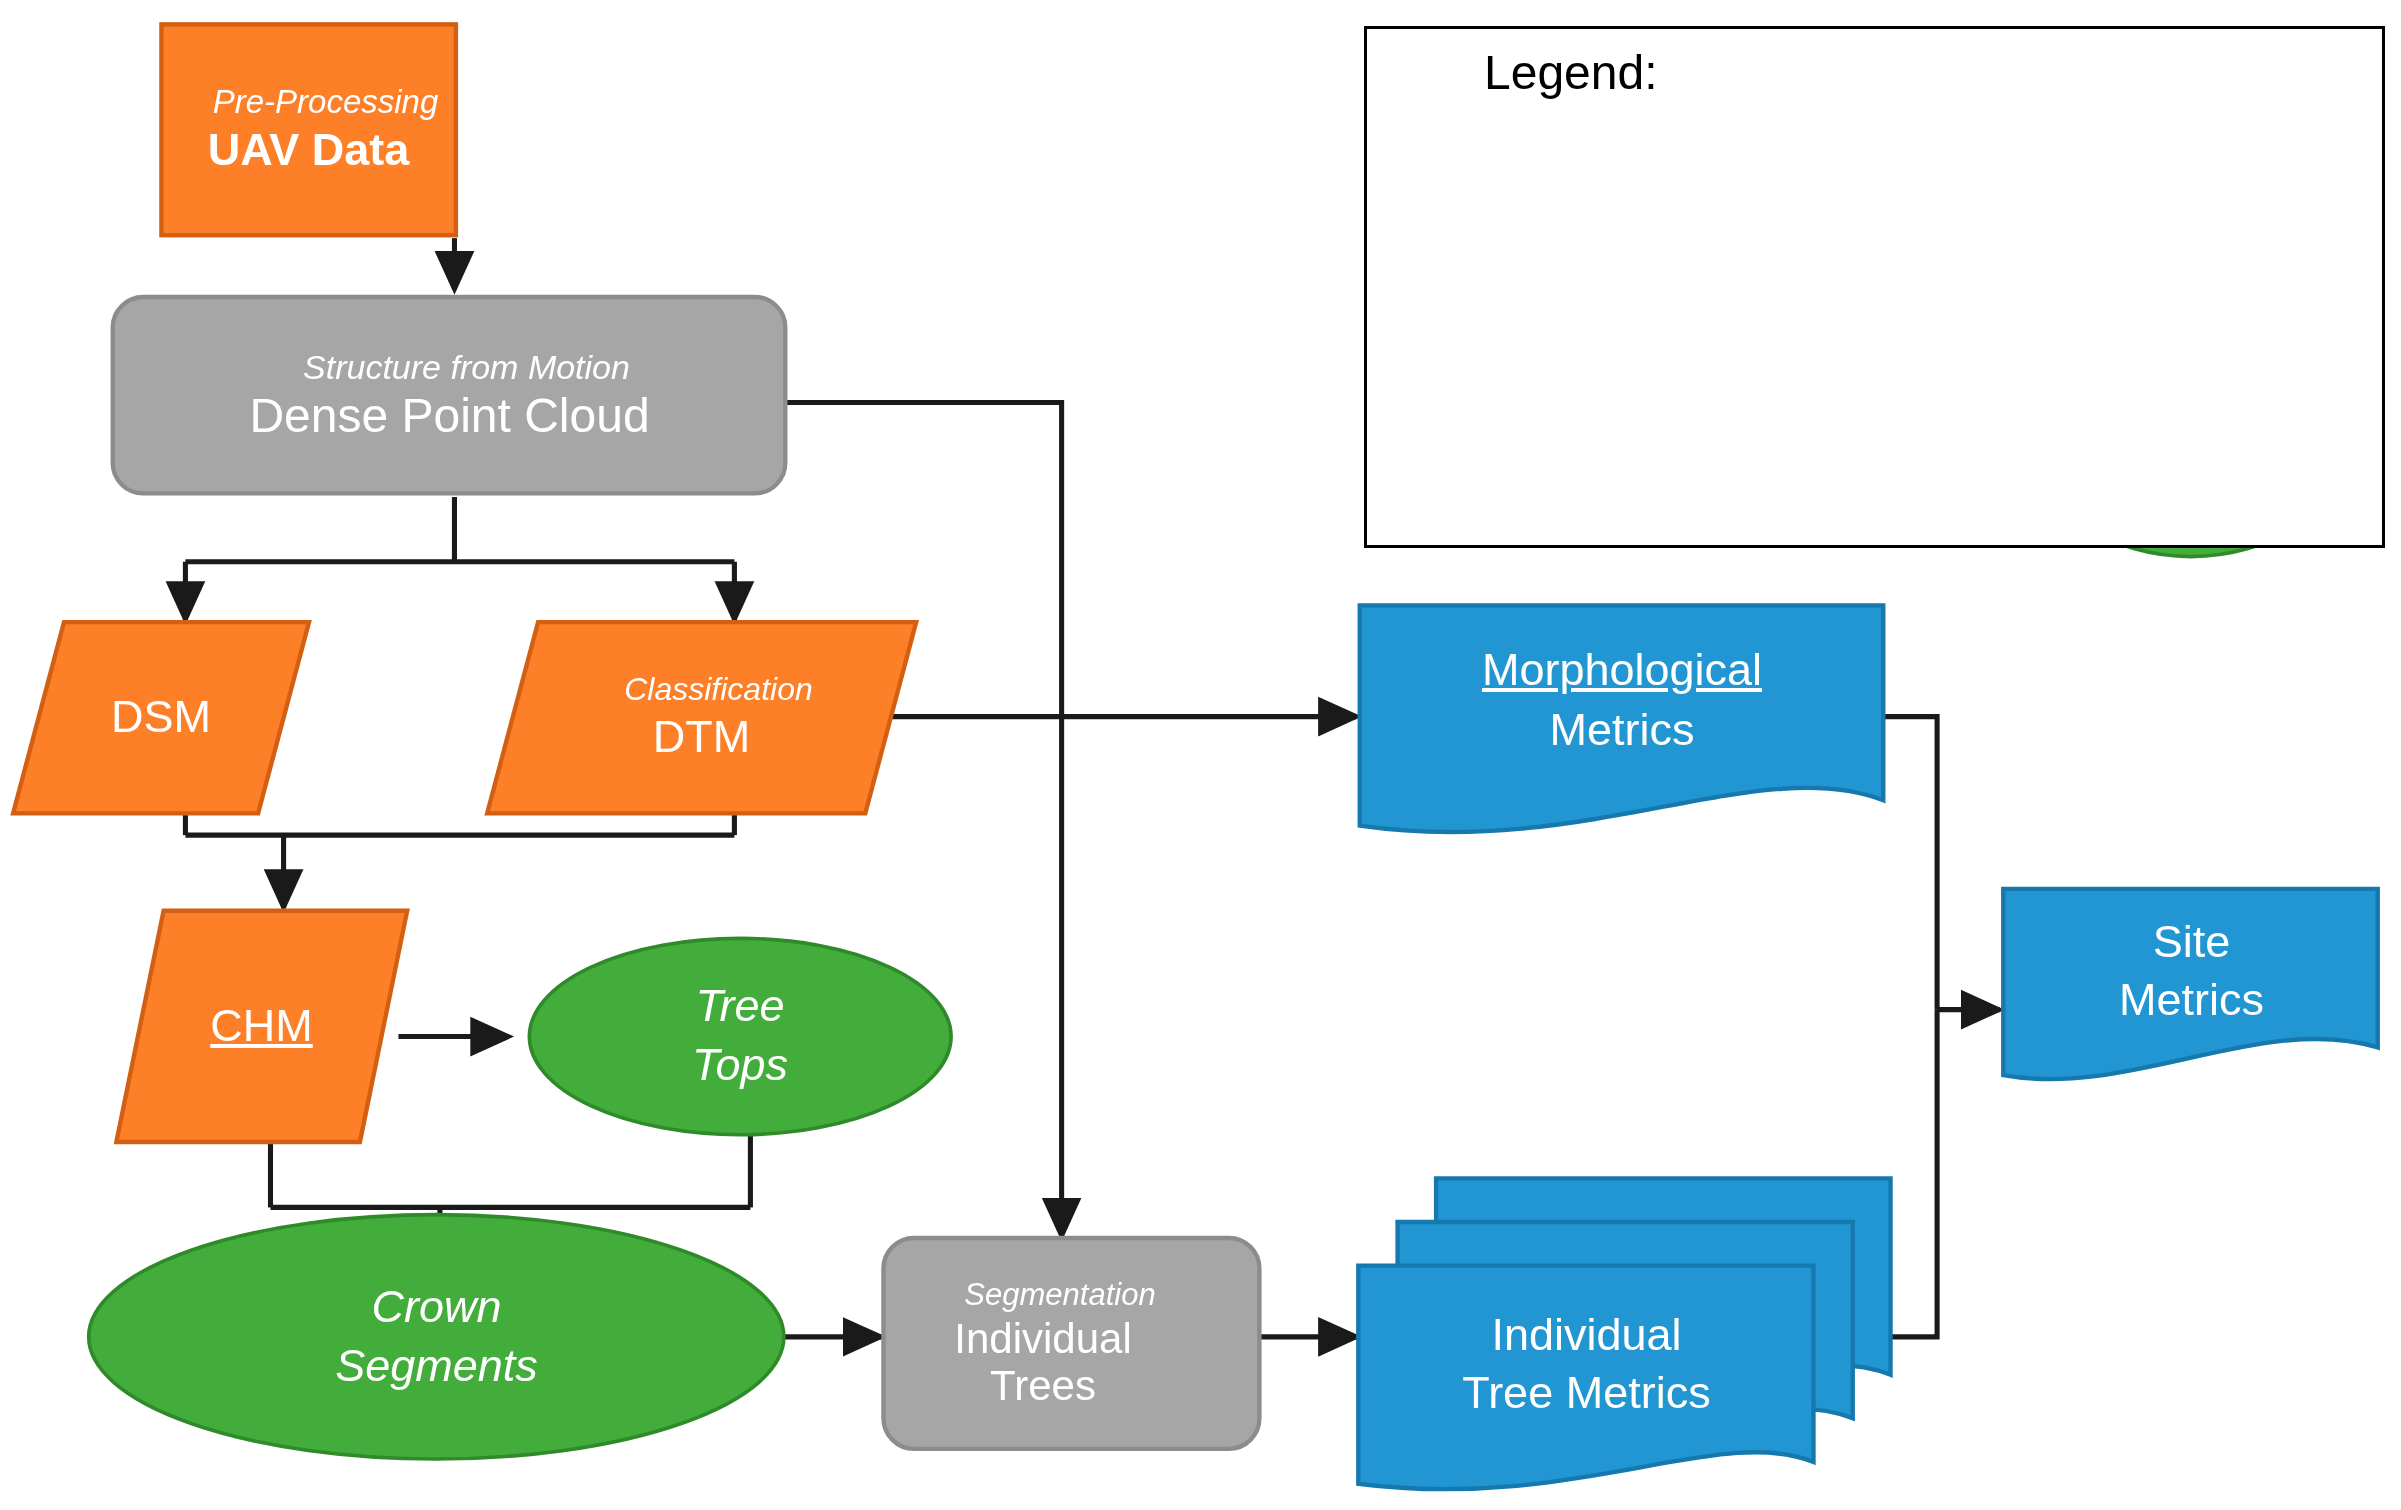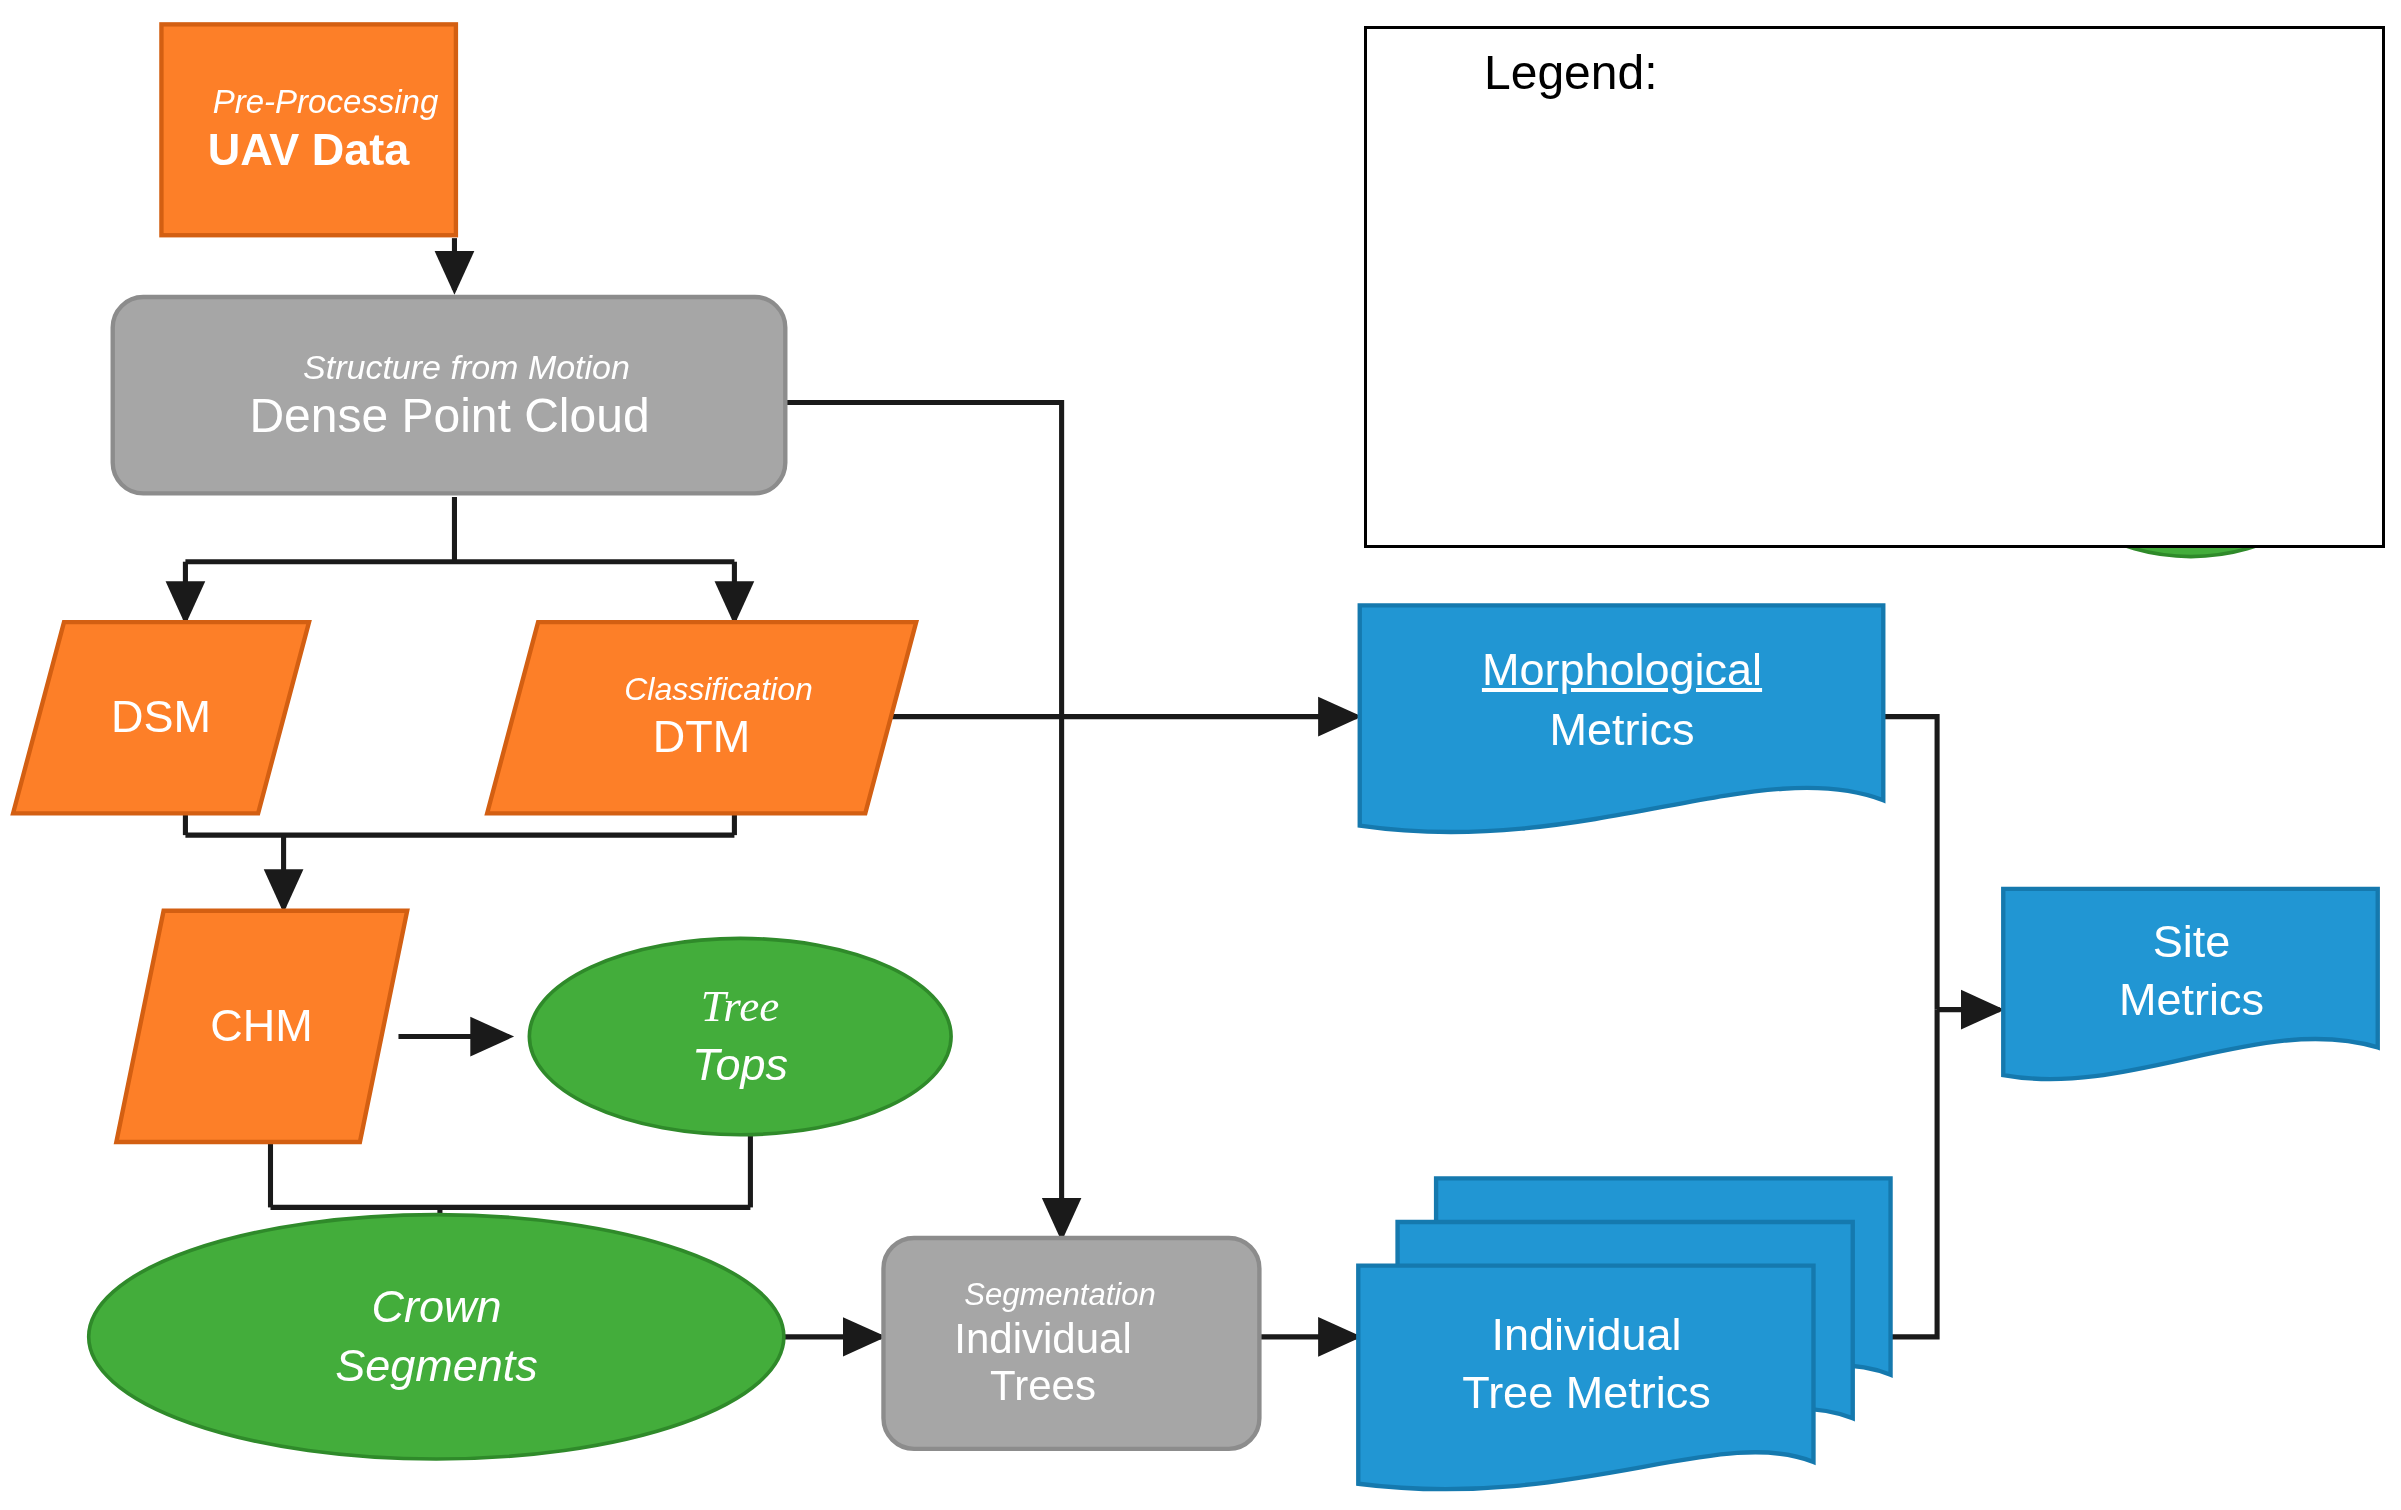--- a/index.html
+++ b/index.html
@@ -110,25 +110,25 @@
   <div class="node" style="left:13px;top:622px;width:296px;height:191px;z-index:5;">
     <div class="main" style="font-size:45px;">DSM</div>
   </div>
 
   <div class="node" style="left:487px;top:622px;width:429px;height:191px;z-index:5;">
     <div class="sub" style="font-size:32px;margin-bottom:4.4px;">Classification</div>
     <div class="main" style="font-size:45px;">DTM</div>
   </div>
 
   <div class="node" style="left:116px;top:911px;width:291px;height:231px;z-index:5;">
-    <div class="main" style="font-size:45px;">CHM</div>
+    <div class="main" style="font-size:45px;text-decoration:underline;">CHM</div>
   </div>
 
   <div class="node" style="left:529px;top:938px;width:422px;height:196px;z-index:5;">
-    <div class="main ital" style="font-size:45px;font-family:Liberation Serif, serif;">Tree</div>
+    <div class="main ital" style="font-size:45px;">Tree</div>
     <div class="main ital" style="font-size:45px;margin-top:8.7px;">Tops</div>
   </div>
 
   <div class="node" style="left:89px;top:1239px;width:695px;height:196px;z-index:5;">
     <div class="main ital" style="font-size:45px;">Crown</div>
     <div class="main ital" style="font-size:45px;margin-top:8.7px;">Segments</div>
   </div>
 
   <div class="node" style="left:855px;top:1238px;width:376px;height:211px;z-index:5;">
     <div class="sub" style="font-size:31px;margin-bottom:1.5px;">Segmentation</div>

